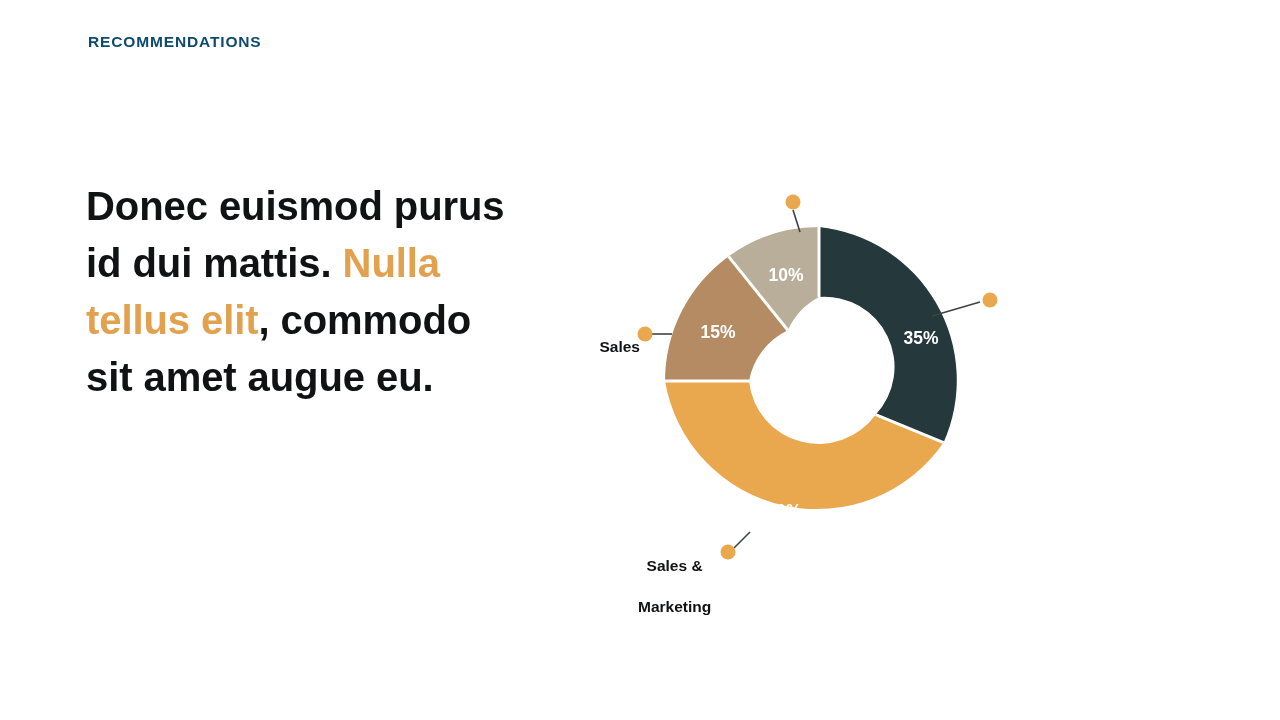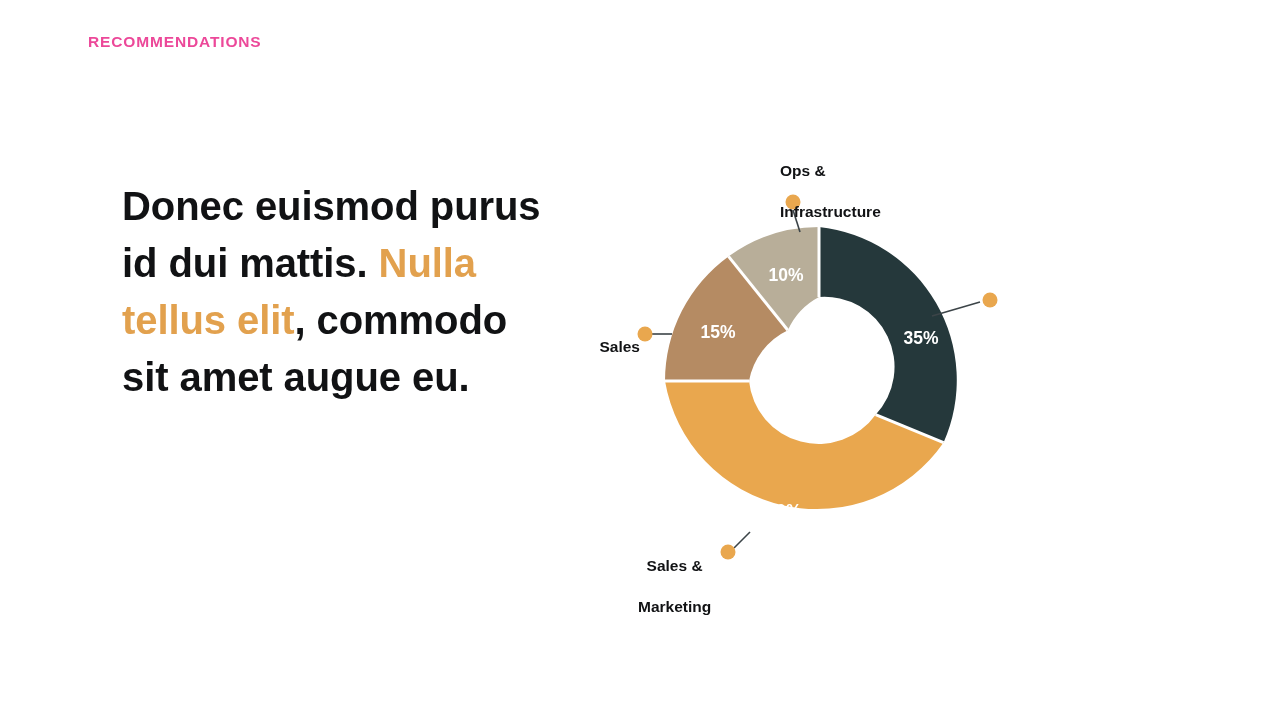--- a/index.html
+++ b/index.html
@@ -25,37 +25,36 @@
   }
 
   
   #eyebrow {
     position: absolute;
     left: 88px;
     top: 33px;
     font-size: 15.5px;
     font-weight: 700;
     letter-spacing: 0.055em;
-    color: #ec4899;
+    color: #0c4a6e;
     text-transform: uppercase;
     white-space: nowrap;
   }
 
   
   #headline {
     position: absolute;
     left: 86px;
     top: 178px;
     width: 430px;
     font-size: 40px;
     line-height: 57px;
     font-weight: 600;
     color: #111214;
     letter-spacing: -0.002em;
-    margin-left: 36px;
   }
   #headline .accent {
     color: #E2A14E;
     font-weight: 700;
   }
 
   
   #chart-area {
     position: absolute;
     left: 560px;
@@ -151,24 +150,20 @@
       </g>
 
       <g>
         <circle cx="233" cy="82" r="7.5" fill="#E9A74E"></circle>
         <circle cx="430" cy="180" r="7.5" fill="#E9A74E"></circle>
         <circle cx="85" cy="214" r="7.5" fill="#E9A74E"></circle>
         <circle cx="168" cy="432" r="7.5" fill="#E9A74E"></circle>
       </g>
     </svg>
 
-    <div class="callout align-left" id="label-ops">
-      <div>Ops &amp;</div>
-      <div>Infrastructure</div>
-    </div>
 
 
     <div class="callout align-right" id="label-team">
       <div>Sales</div>
     </div>
 
     <div class="callout align-left" id="label-sales">
       <div>Sales &amp;</div>
       <div>Marketing</div>
     </div>

